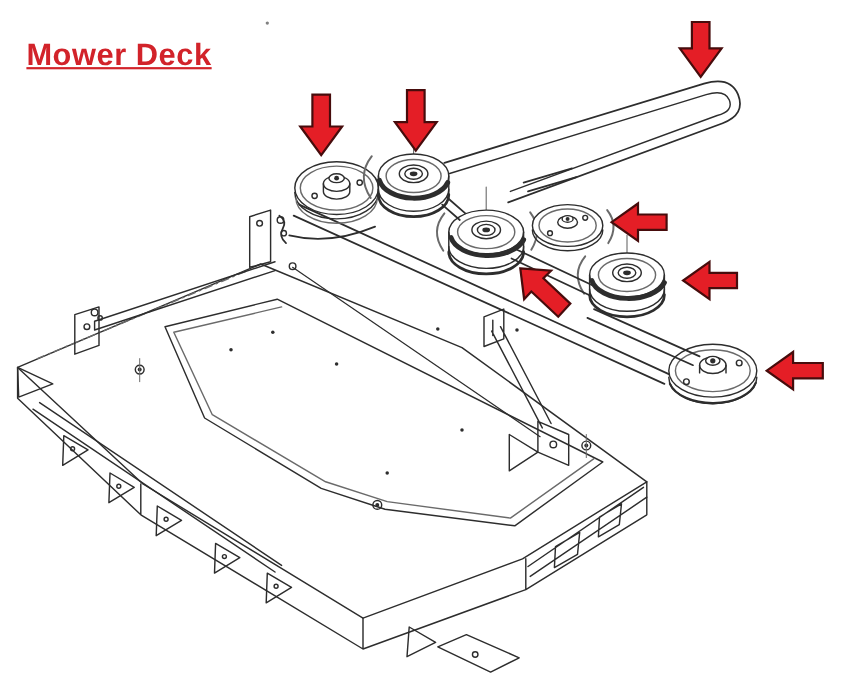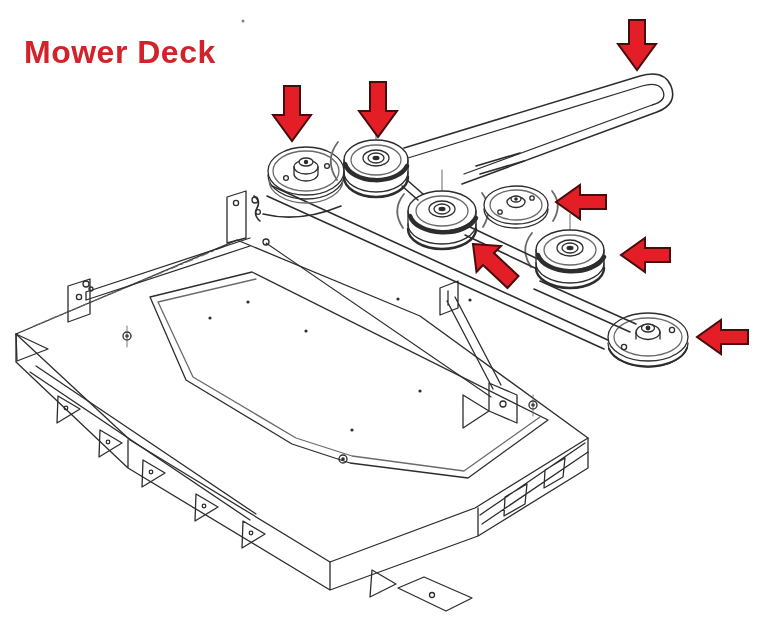--- a/index.html
+++ b/index.html
@@ -1,20 +1,20 @@
 <!DOCTYPE html>
 <html style="--arrow-fill: #e41e26; --arrow-outline: #470c0c; --title-text: #d2232a; --line-dark: #2d2d2d; --line-light: #6a6a6a; --background: #ffffff;"><head>
 <meta charset="utf-8">
 <style>
   html,body{margin:0;padding:0;background:#fff;}
   body{width:768px;height:621px;position:relative;overflow:hidden;
        font-family:"Liberation Sans", sans-serif;}
   #stage{position:absolute;inset:0;}
-  #title{position:absolute;left:24px;top:34px;font-size:32px;font-weight:700;
-         letter-spacing:0.5px;color:var(--title-text,#d2232a);user-select:none;}
+  #title{position:absolute;left:24px;top:34px;font-size:28px;font-weight:700;
+         letter-spacing:0.5px;color:var(--title-text,#d2232a);user-select:none;text-decoration:underline;}
   svg{position:absolute;left:0;top:0;}
   .lines{stroke:var(--line-dark,#2d2d2d);fill:none;stroke-width:1.3;
          stroke-linecap:round;stroke-linejoin:round;}
   .light{stroke:var(--line-light,#6a6a6a);}
   .belt{stroke:var(--line-dark,#1c1c1c);fill:none;stroke-width:1.6;stroke-linecap:round;}
   .wrap{stroke:var(--line-dark,#111);fill:none;stroke-linecap:round;}
   .dot{fill:var(--line-dark,#2d2d2d);stroke:none;}
   .whitefill{fill:#ffffff;}
   .arrow{fill:var(--arrow-fill,#e41e26);stroke:var(--arrow-outline,#470c0c);
          stroke-width:2;stroke-linejoin:miter;}

